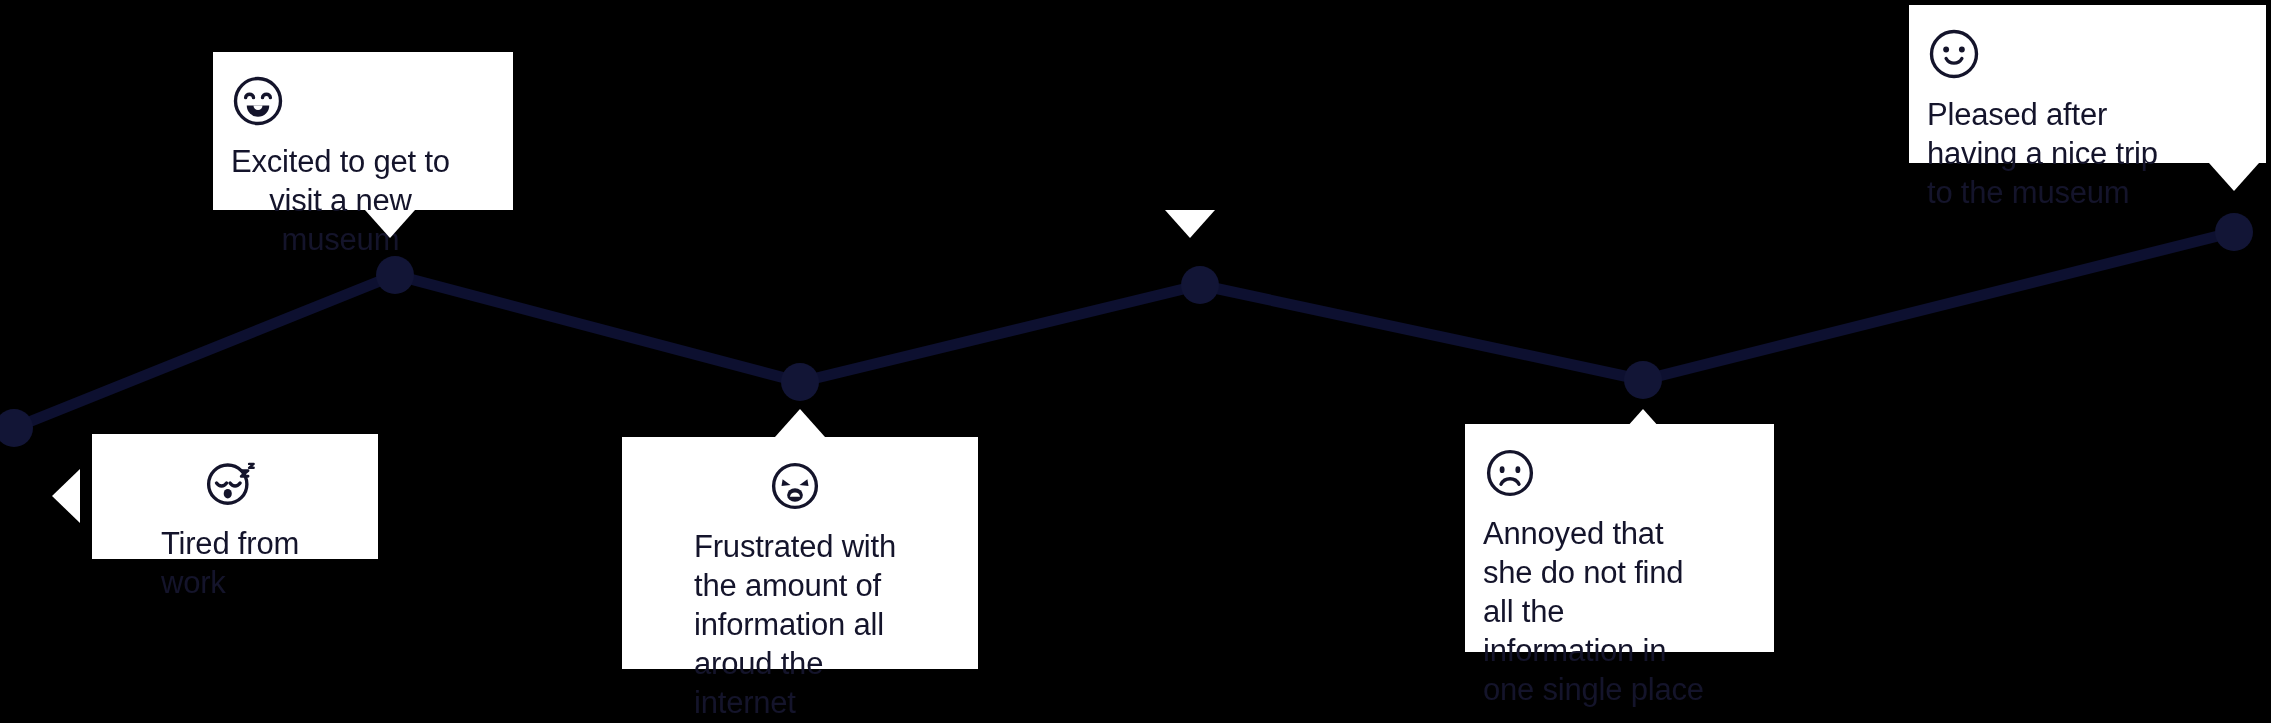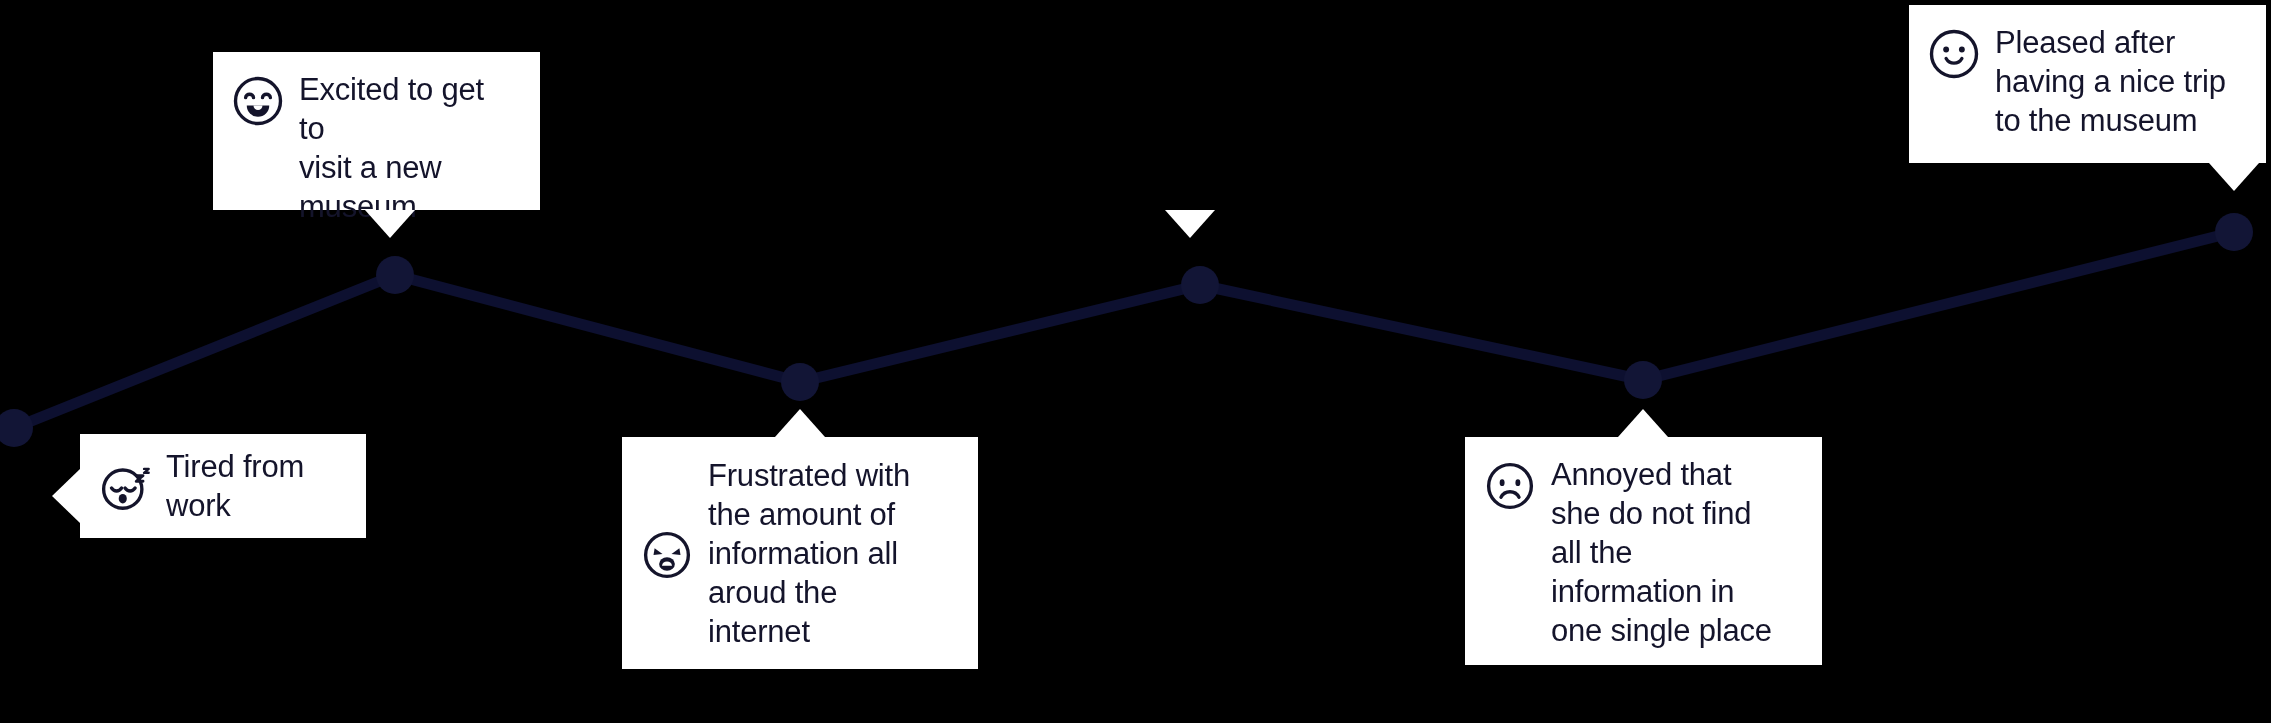--- a/index.html
+++ b/index.html
@@ -23,21 +23,21 @@
     left: 0;
     top: 0;
     width: 2271px;
     height: 723px;
   }
   .callout {
     position: absolute;
     background: #FFFFFF;
     box-sizing: border-box;
     display: flex;
-    flex-direction: row;
+    flex-direction: column;
     align-items: flex-start;
     padding: 18px 28px 18px 18px;
     gap: 14px;
   }
   .callout-emoji {
     flex: 0 0 auto;
     width: 54px;
     height: 54px;
     margin-top: 4px;
   }
@@ -87,21 +87,21 @@
     <g id="curve-points">
         <circle cx="14" cy="428" r="19" fill="#121536"></circle>
         <circle cx="395" cy="275" r="19" fill="#121536"></circle>
         <circle cx="800" cy="382" r="19" fill="#121536"></circle>
         <circle cx="1200" cy="285" r="19" fill="#121536"></circle>
         <circle cx="1643" cy="380" r="19" fill="#121536"></circle>
         <circle cx="2234" cy="232" r="19" fill="#121536"></circle>
       </g>
   </svg>
 
-  <div class="callout" style="left:213px; top:52px; width:327px; height:158px;">
+  <div class="callout" style="left:213px; top:52px; width:300px; height:158px;text-align:center;">
     <span class="callout-emoji">
       <svg viewBox="0 0 48 48">
         <circle cx="24" cy="24" r="20" fill="none" stroke="#14142B" stroke-width="3"></circle>
         <path d="M13 21c0-4 7-4 7 0" fill="none" stroke="#14142B" stroke-width="3" stroke-linecap="round"></path>
         <path d="M28 21c0-4 7-4 7 0" fill="none" stroke="#14142B" stroke-width="3" stroke-linecap="round"></path>
         <path d="M14 28a10 10 0 0 0 20 0z" fill="#14142B"></path>
         <path d="M20 28h8a4 4 0 0 1-8 0z" fill="#FFFFFF"></path>
       </svg>
     </span>
     <span class="callout-text">Excited to get to
@@ -120,21 +120,21 @@
         <circle cx="31" cy="20" r="2.6" fill="#14142B"></circle>
         <path d="M17 28a8 8 0 0 0 14 0" fill="none" stroke="#14142B" stroke-width="3" stroke-linecap="round"></path>
       </svg>
     </span>
     <span class="callout-text">Pleased after
 having a nice trip
 to the museum</span>
   </div>
   <div class="tail tail-down" style="left:2209px; top:163px;"></div>
 
-  <div class="callout" style="left:80px; top:434px; width:286px; height:104px; align-items:center;">
+  <div class="callout" style="left:92px; top:434px; width:286px; height:125px; align-items:center;">
     <span class="callout-emoji">
       <svg viewBox="0 0 48 48">
         <circle cx="22" cy="25" r="17" fill="none" stroke="#14142B" stroke-width="3"></circle>
         <path d="M12 24c2.5 3.5 6.5 3.5 9 0" fill="none" stroke="#14142B" stroke-width="3" stroke-linecap="round"></path>
         <path d="M24 24c2.5 3.5 6.5 3.5 9 0" fill="none" stroke="#14142B" stroke-width="3" stroke-linecap="round"></path>
         <ellipse cx="22" cy="33.5" rx="3.6" ry="4.2" fill="#14142B"></ellipse>
         <path d="M34 13h6l-6 5h6" fill="none" stroke="#14142B" stroke-width="2.6" stroke-linecap="round" stroke-linejoin="round"></path>
         <path d="M41 7h4l-4 3.5h4" fill="none" stroke="#14142B" stroke-width="2.2" stroke-linecap="round" stroke-linejoin="round"></path>
       </svg>
     </span>
@@ -154,21 +154,21 @@
       </svg>
     </span>
     <span class="callout-text">Frustrated with
 the amount of
 information all
 aroud the
 internet</span>
   </div>
   <div class="tail tail-up" style="left:775px; top:409px;"></div>
 
-  <div class="callout" style="left:1465px; top:437px; width:357px; height:228px;">
+  <div class="callout" style="left:1465px; top:424px; width:309px; height:228px;">
     <span class="callout-emoji">
       <svg viewBox="0 0 48 48">
         <circle cx="24" cy="24" r="19" fill="none" stroke="#14142B" stroke-width="3"></circle>
         <ellipse cx="17" cy="21" rx="2.2" ry="3" fill="#14142B"></ellipse>
         <ellipse cx="31" cy="21" rx="2.2" ry="3" fill="#14142B"></ellipse>
         <path d="M16 34a9 9 0 0 1 16 0" fill="none" stroke="#14142B" stroke-width="3" stroke-linecap="round"></path>
       </svg>
     </span>
     <span class="callout-text">Annoyed that
 she do not find

